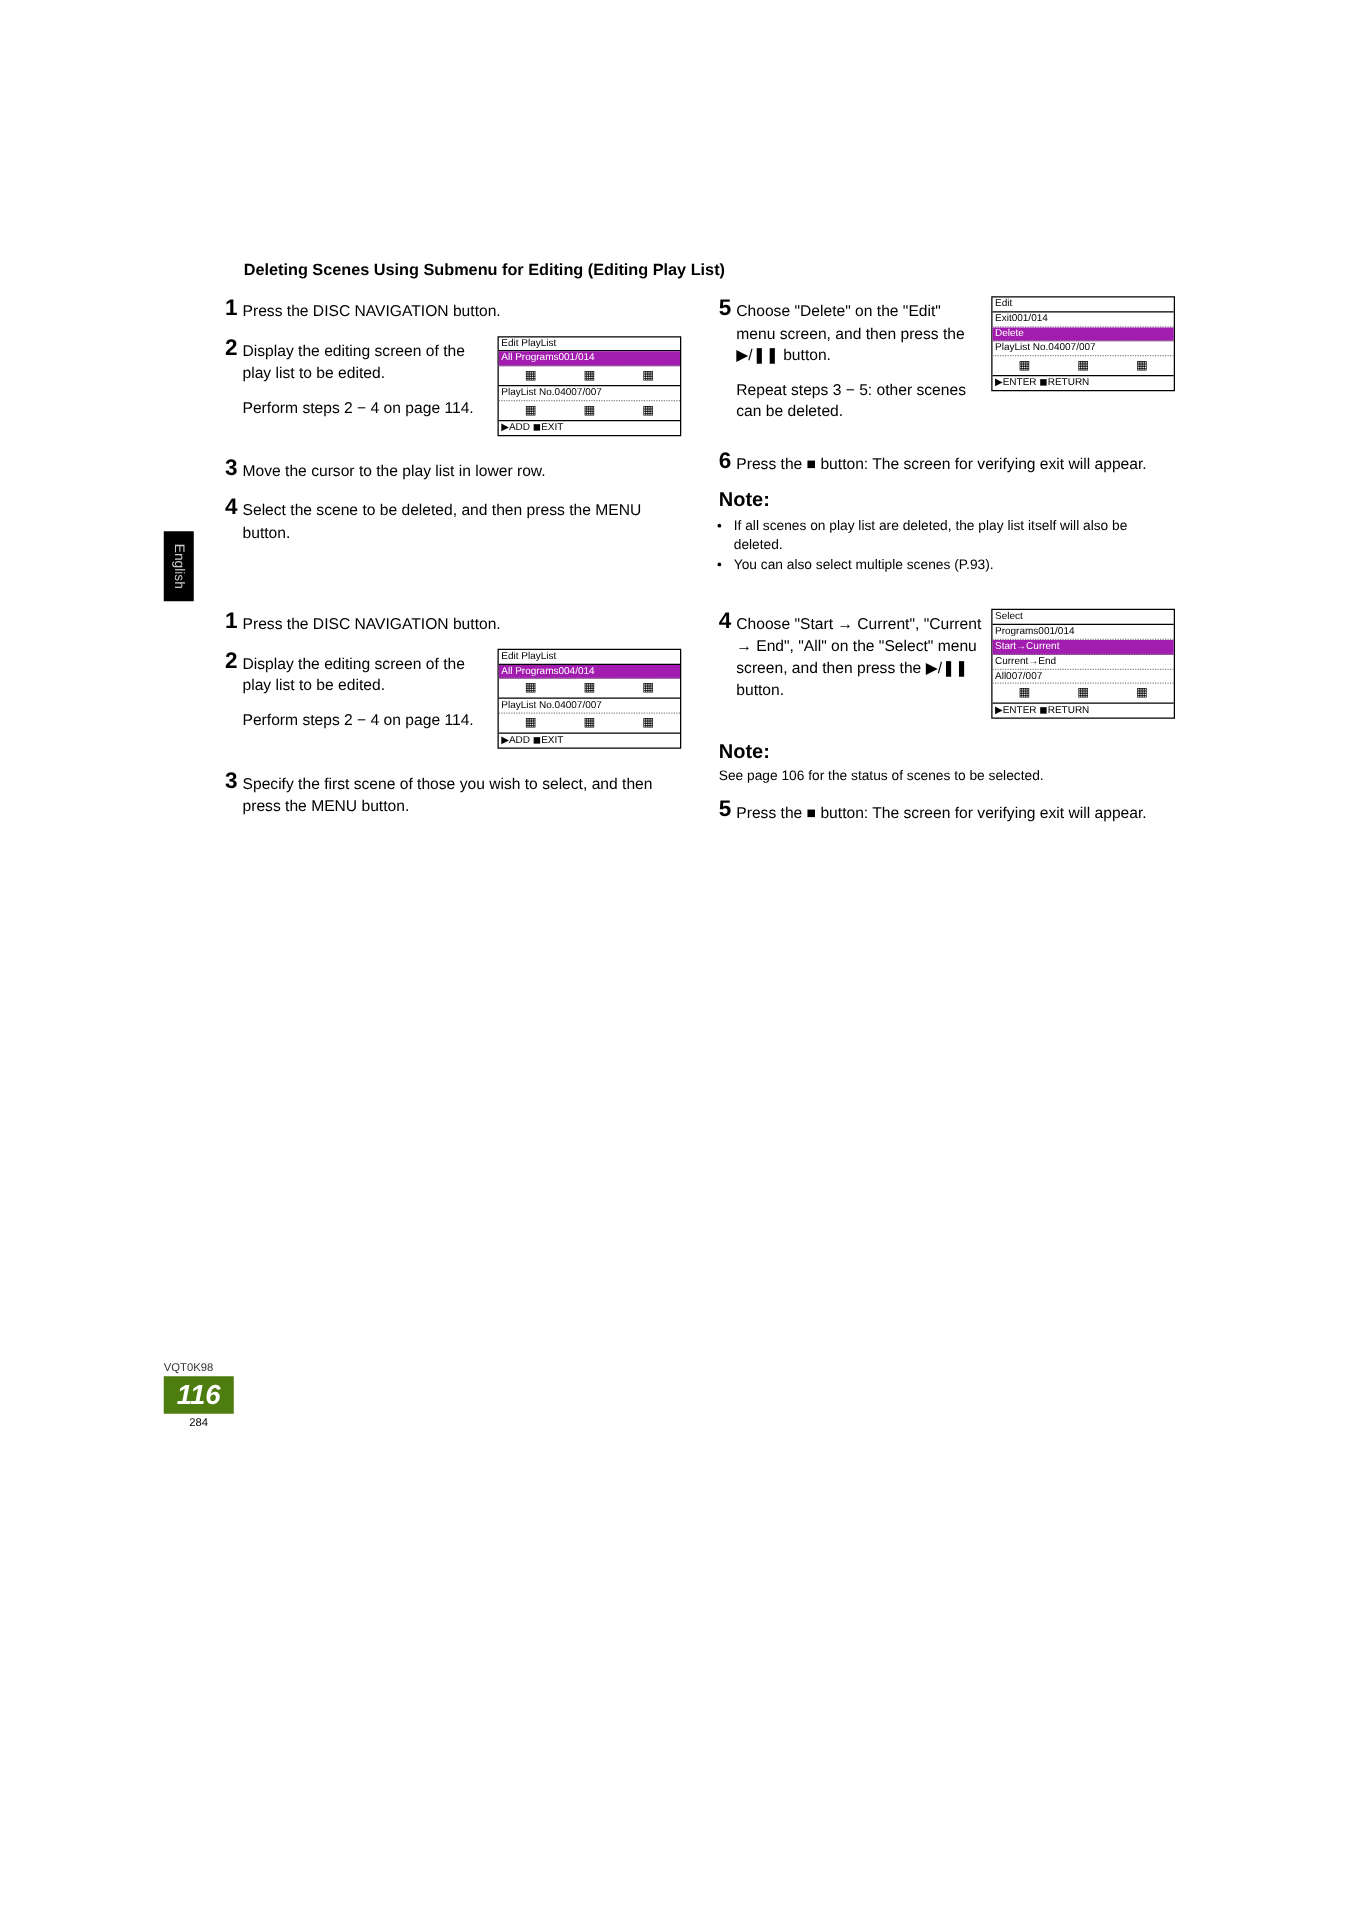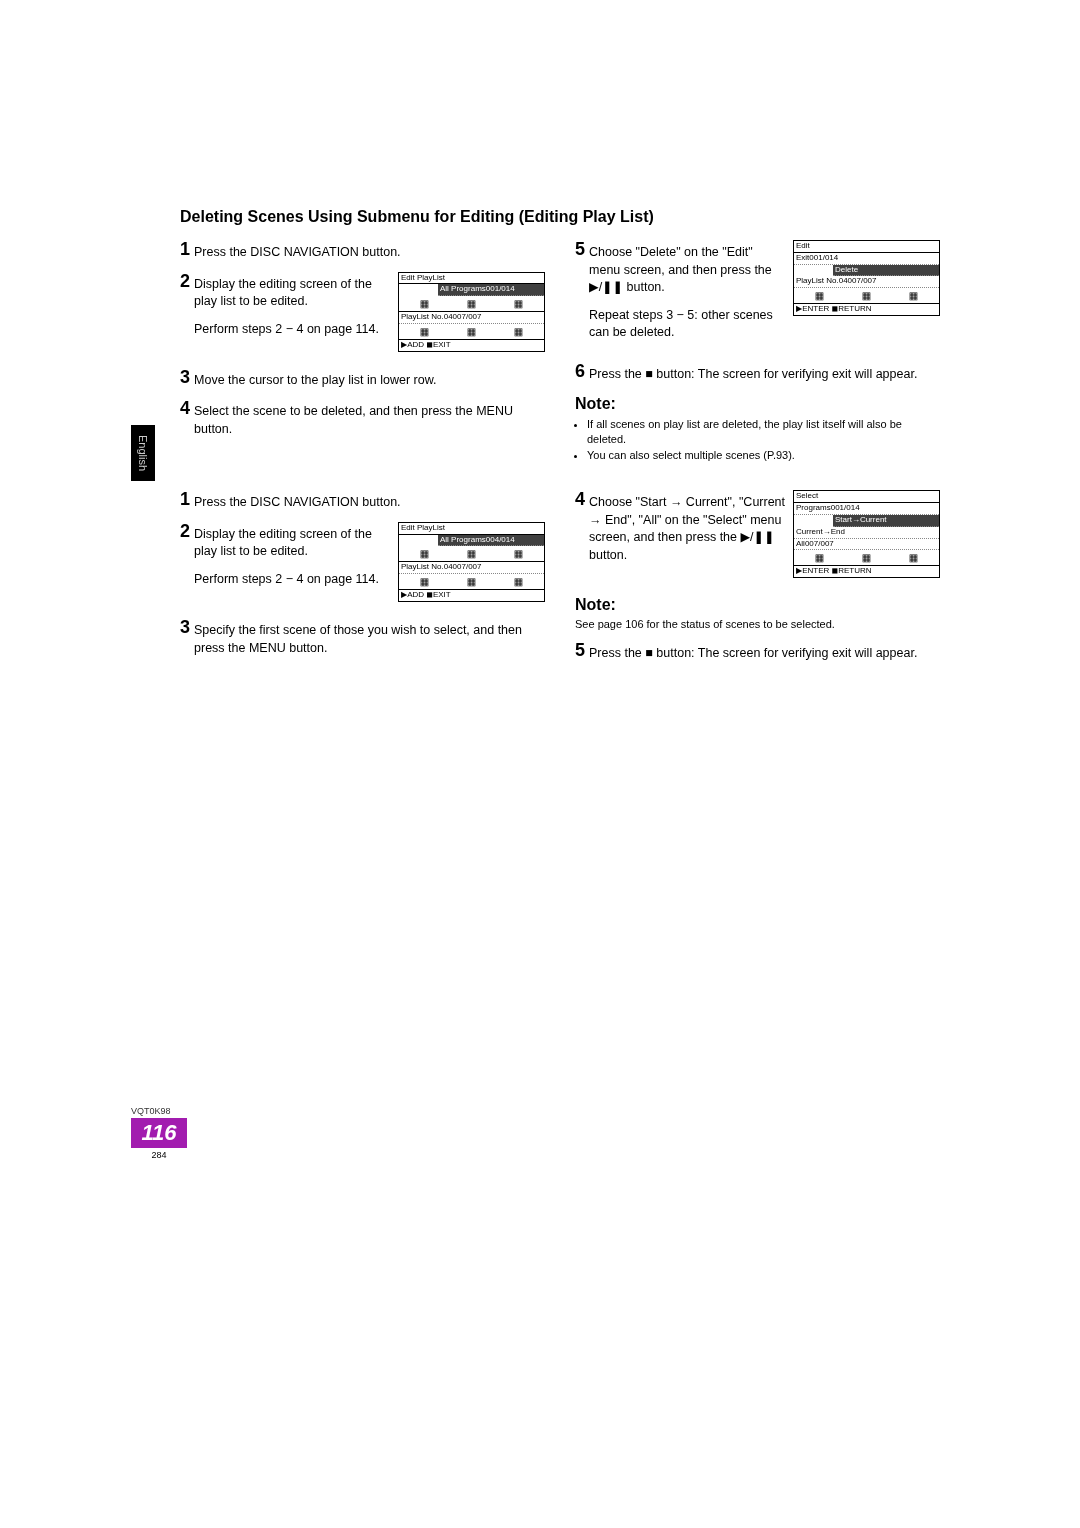--- a/index.html
+++ b/index.html
@@ -18,22 +18,23 @@
     height: 100%;
   }
   .content {
     position: absolute;
     left: 180px;
     top: 208px;
     width: 760px;
   }
   .section-title {
     font-weight: bold;
-    font-size: 16px;
+    font-size: 13px;
     margin-bottom: 14px;
+    margin-left: 15px;
   }
   .intro {
     font-size: 12.5px;
     margin-bottom: 14px;
     line-height: 1.4;
   }
   .two-col {
     display: flex;
     gap: 30px;
   }
@@ -84,23 +85,22 @@
   .screen-fig .hdr {
     padding: 1px 2px;
     border-bottom: 1px solid #000;
   }
   .screen-fig .row {
     padding: 1px 2px;
     border-bottom: 1px dotted #888;
     display: flex;
   }
   .screen-fig .row.sel {
-    background: #404040;
+    background: #a21caf;
     color: #fff;
-    margin-left: 39px;
   }
   .screen-fig .icons {
     display: flex;
     justify-content: space-around;
     padding: 2px;
     border-bottom: 1px solid #000;
     font-size: 10px;
   }
   .screen-fig .btm {
     padding: 1px 2px;
@@ -122,31 +122,31 @@
     font-size: 11px;
     writing-mode: vertical-rl;
     text-align: center;
     display: flex;
     align-items: center;
     justify-content: center;
   }
   .foot {
     position: absolute;
     left: 131px;
-    bottom: 368px;
+    bottom: 385px;
     width: 60px;
     text-align: left;
   }
   .doc-code {
     font-size: 9px;
     color: #333;
     margin-bottom: 2px;
   }
   .page-big {
-    background: #a21caf;
+    background: #4d7c0f;
     color: #fff;
     font-style: italic;
     font-weight: bold;
     font-size: 22px;
     text-align: center;
     padding: 2px 4px;
     width: 48px;
   }
   .page-small {
     font-size: 9px;

